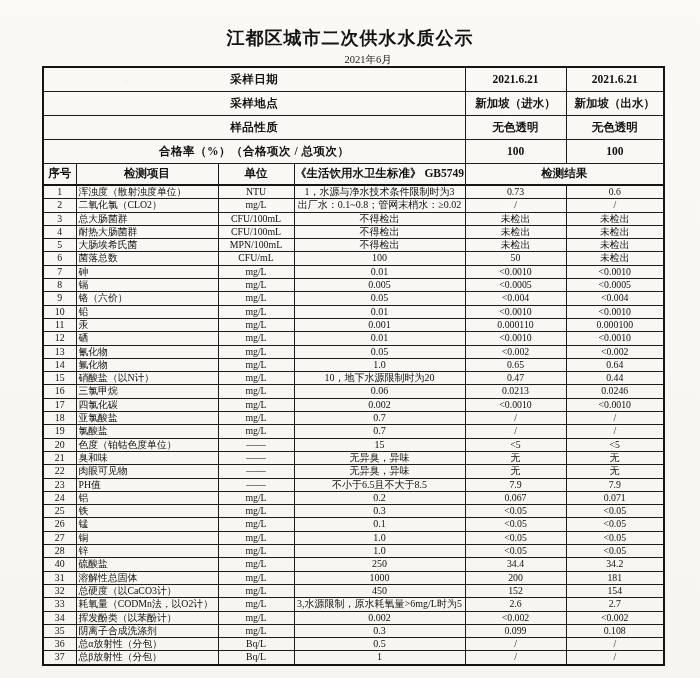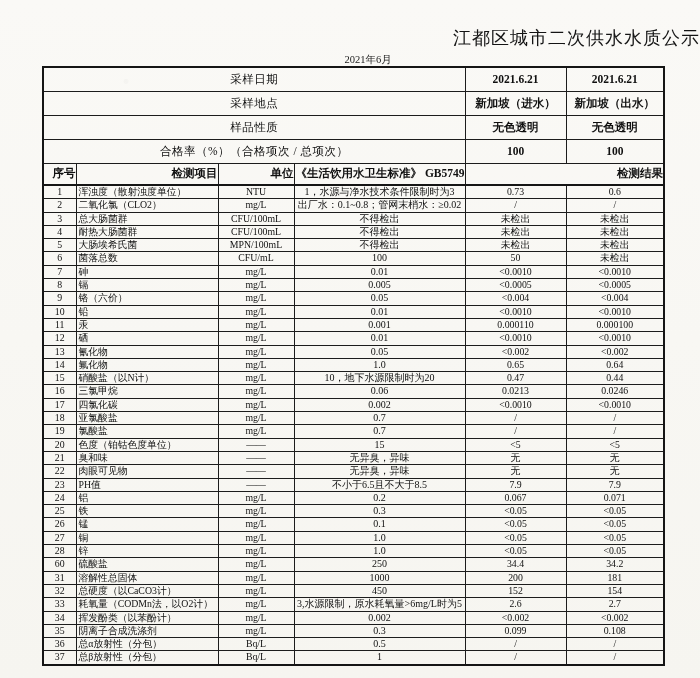--- a/index.html
+++ b/index.html
@@ -14,23 +14,23 @@
     width: 700px;
     height: 678px;
     background:
       radial-gradient(circle at 18% 12%, rgba(0,0,0,0.018) 0 2px, transparent 3px),
       radial-gradient(circle at 72% 40%, rgba(0,0,0,0.015) 0 2px, transparent 3px),
       linear-gradient(#faf9f6, #f6f5f0);
     overflow: hidden;
   }
   .doc-title {
     margin-top: 26px;
-    text-align: right;
+    text-align: center;
     font-size: 18px;
-    font-weight: normal;
+    font-weight: bold;
     letter-spacing: 1px;
     color: #141414;
   }
   .doc-subtitle {
     margin-top: 3px;
     text-align: center;
     font-size: 10.5px;
     color: #1a1a1a;
     padding-left: 36px;
   }
@@ -53,22 +53,22 @@
     color: #101010;
   }
   table.wq { border: 2px solid #151515; }
   col.c-no       { width: 33px; }
   col.c-item     { width: 142px; }
   col.c-unit     { width: 76px; }
   col.c-standard { width: 171px; }
   col.c-inlet    { width: 101px; }
   col.c-outlet   { width: 98px; }
   tr.info-row td { height: 24px; font-size: 11.5px; font-weight: bold; }
-  tr.info-row td.info-label { font-weight: normal; letter-spacing: 0.5px; }
-  tr.cols-row th { height: 22px; font-size: 11.5px; font-weight: bold; border-bottom: 2px solid #151515; text-align: right; }
+  tr.info-row td.info-label { font-weight: bold; letter-spacing: 0.5px; }
+  tr.cols-row th { height: 22px; font-size: 11.5px; font-weight: bold; border-bottom: 2px solid #151515; }
   tbody.data td { height: 12.55px; font-size: 9.8px; line-height: 12.3px; padding: 0 2px; }
   tbody.data td.c-item { text-align: left; }
   tbody.data td.c-standard { font-size: 10px; }
 </style>
 </head>
 <body>
 
 <div class="page">
   <div class="doc-title">江都区城市二次供水水质公示</div>
   <div class="doc-subtitle">2021年6月</div>
@@ -330,21 +330,21 @@
         </tr>
         <tr>
           <td class="c-no">28</td>
           <td class="c-item">锌</td>
           <td class="c-unit">mg/L</td>
           <td class="c-standard">1.0</td>
           <td class="c-inlet">&lt;0.05</td>
           <td class="c-outlet">&lt;0.05</td>
         </tr>
         <tr>
-          <td class="c-no">60</td>
+          <td class="c-no">40</td>
           <td class="c-item">硫酸盐</td>
           <td class="c-unit">mg/L</td>
           <td class="c-standard">250</td>
           <td class="c-inlet">34.4</td>
           <td class="c-outlet">34.2</td>
         </tr>
         <tr>
           <td class="c-no">31</td>
           <td class="c-item">溶解性总固体</td>
           <td class="c-unit">mg/L</td>

